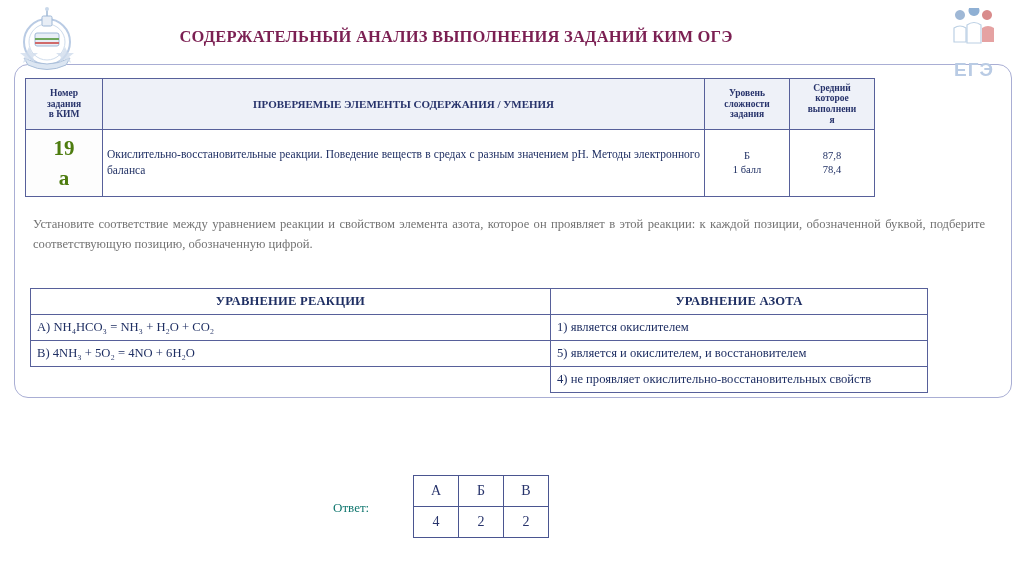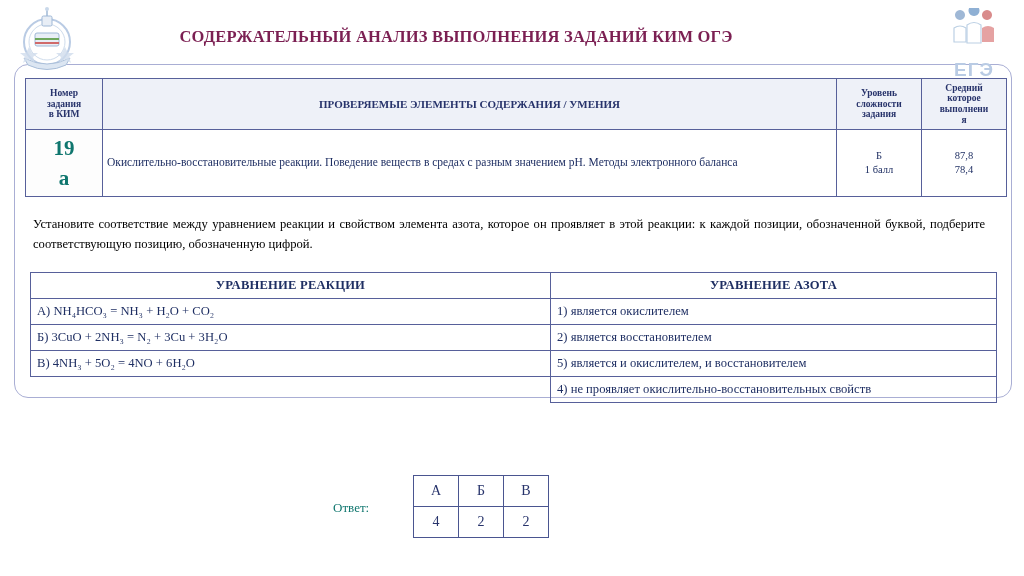--- a/index.html
+++ b/index.html
@@ -70,21 +70,21 @@
   }
 
   
   table {
     border-collapse: collapse;
   }
   .info-table {
     position: absolute;
     left: 25px;
     top: 78px;
-    width: 982px;
+    width: 850px;
     table-layout: fixed;
   }
   .info-table td {
     border: 1px solid #57609a;
     vertical-align: middle;
     padding: 2px 4px;
   }
   .info-table thead td {
     background: #eef1f8;
     text-align: center;
@@ -96,21 +96,21 @@
   .th-small { font-size: 9.5px; }
   .th-mid   { font-size: 11px; }
   .col-num   { width: 68px; }
   .col-lvl   { width: 76px; }
   .col-pct   { width: 76px; margin-top: 43px; }
 
   .cell-num {
     text-align: center;
     font-size: 21px;
     font-weight: bold;
-    color: #0f766e;
+    color: #4d7c0f;
     line-height: 1.45;
     background: #fdfdfd;
   }
   .cell-desc {
     font-size: 11.5px;
     text-align: justify;
     line-height: 1.35;
     padding: 4px 8px 4px 6px;
     vertical-align: top;
     color: #1f2f63;
@@ -126,29 +126,29 @@
 
   
   .instruction {
     position: absolute;
     left: 33px;
     top: 214px;
     width: 952px;
     font-size: 12.6px;
     line-height: 1.62;
     text-align: justify;
-    color: #000000;
+    color: #737373;
   }
 
   
   .match-table {
     position: absolute;
     left: 30px;
-    top: 272px;
-    width: 967px;
+    top: 288px;
+    width: 898px;
     table-layout: fixed;
   }
   .match-table td {
     border: 1px solid #57609a;
     padding: 2px 6px;
     font-size: 12.6px;
     color: #1f2f63;
     height: 21px;
   }
   .match-table .hdr {
@@ -270,24 +270,20 @@
   <tbody>
     <tr>
       <td class="col-left hdr">УРАВНЕНИЕ РЕАКЦИИ</td>
       <td class="hdr">УРАВНЕНИЕ АЗОТА</td>
     </tr>
     <tr>
       <td>А) NH₄HCO₃ = NH₃ + H₂O + CO₂</td>
       <td>1) является окислителем</td>
     </tr>
     <tr>
-      <td>Б) 3CuO + 2NH₃ = N₂ + 3Cu + 3H₂O</td>
-      <td>2) является восстановителем</td>
-    </tr>
-    <tr>
       <td>В) 4NH₃ + 5O₂ = 4NO + 6H₂O</td>
       <td>5) является и окислителем,  и восстановителем</td>
     </tr>
     <tr>
       <td class="blank-cell"></td>
       <td>4) не проявляет окислительно-восстановительных свойств</td>
     </tr>
   </tbody>
 </table>
 

